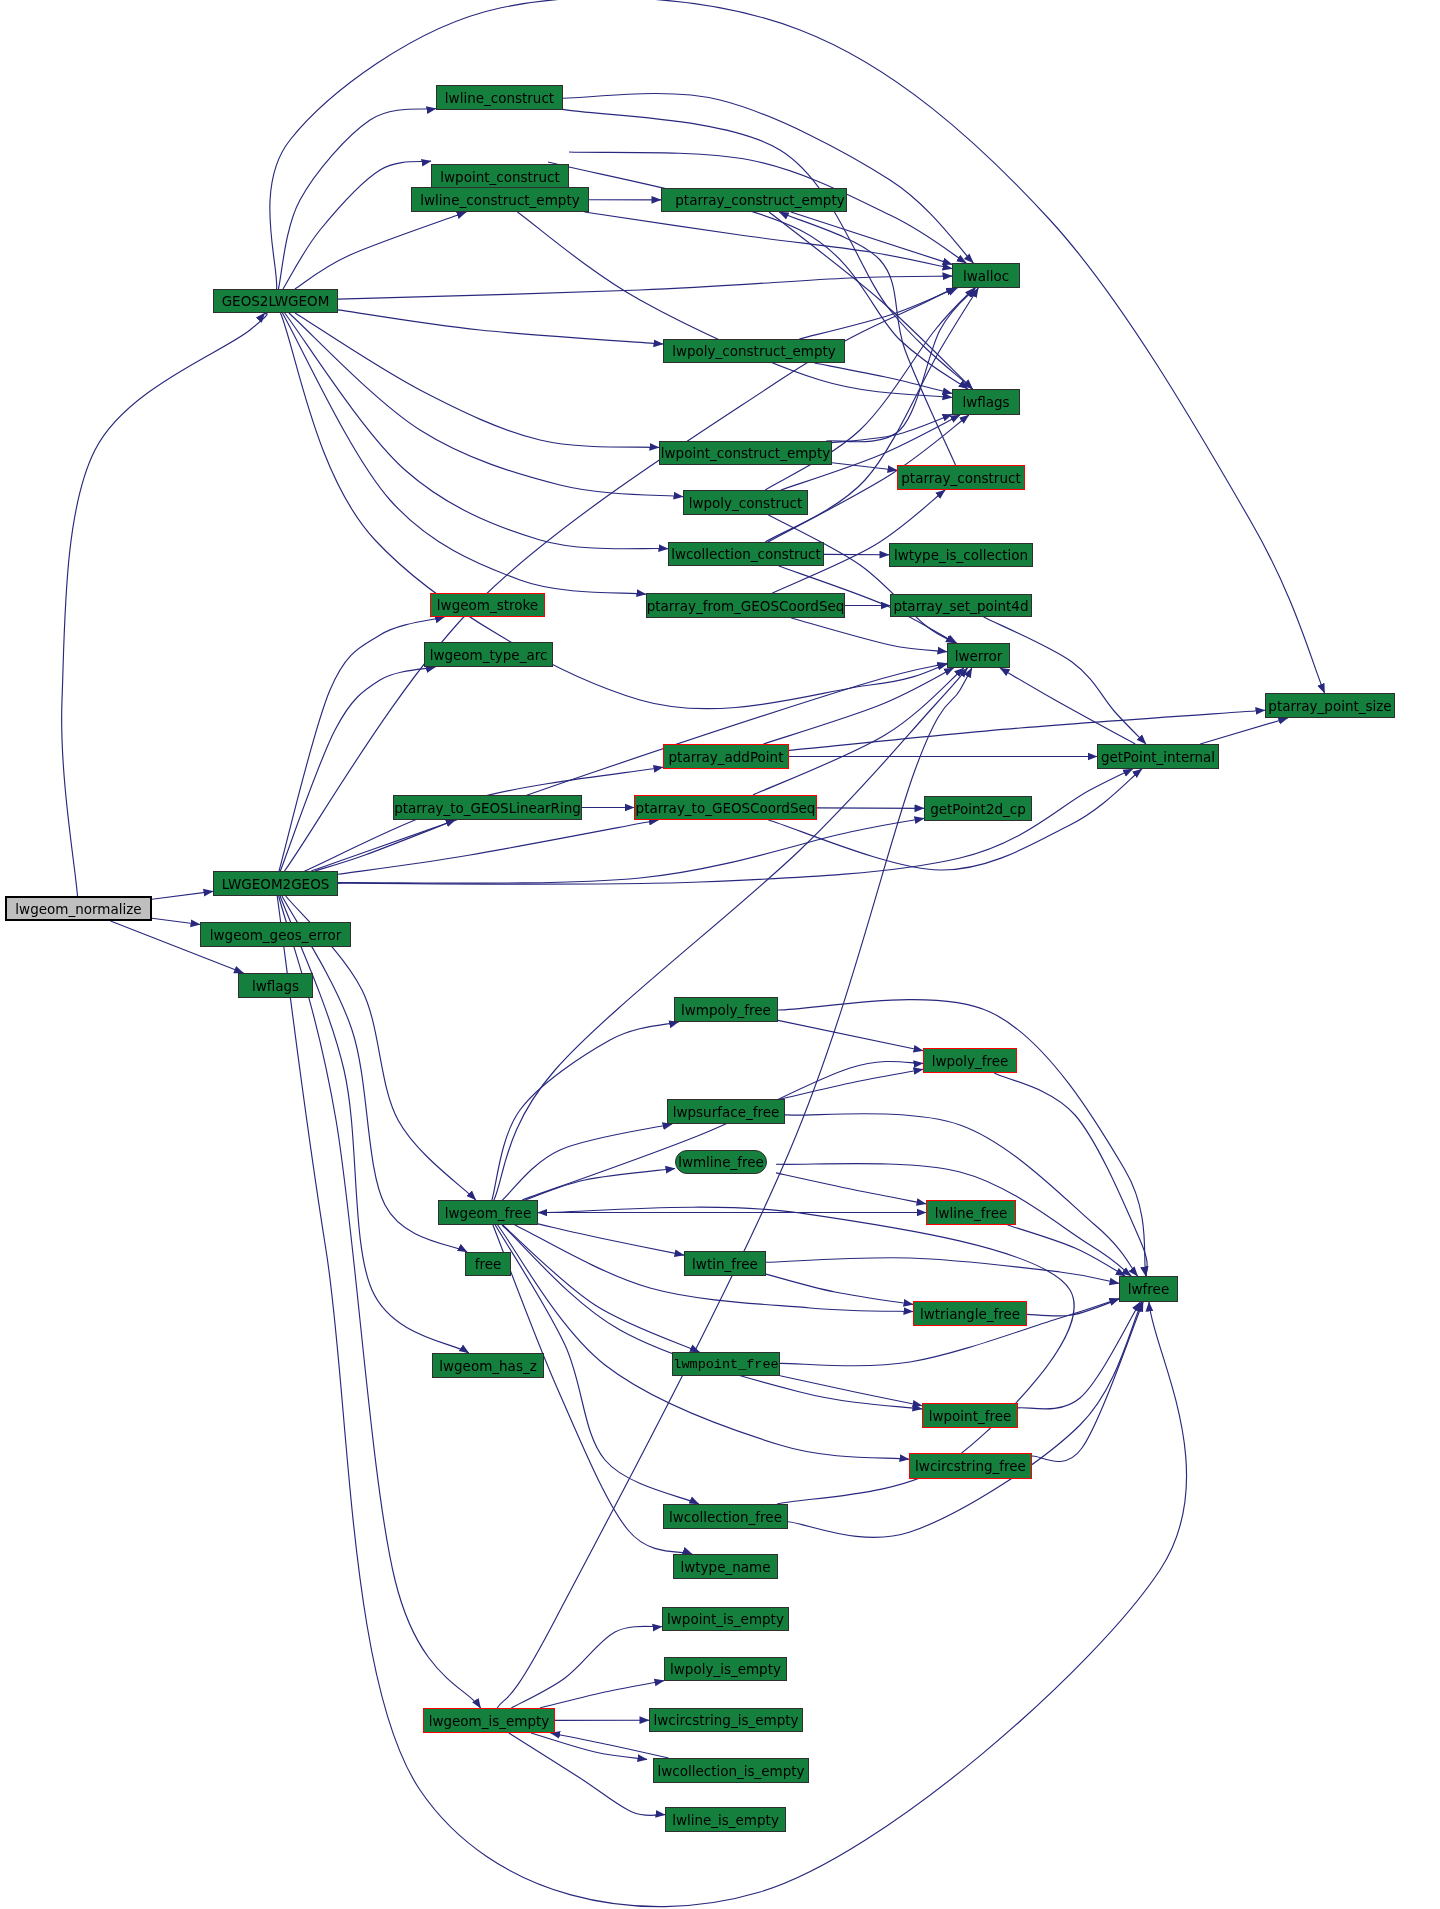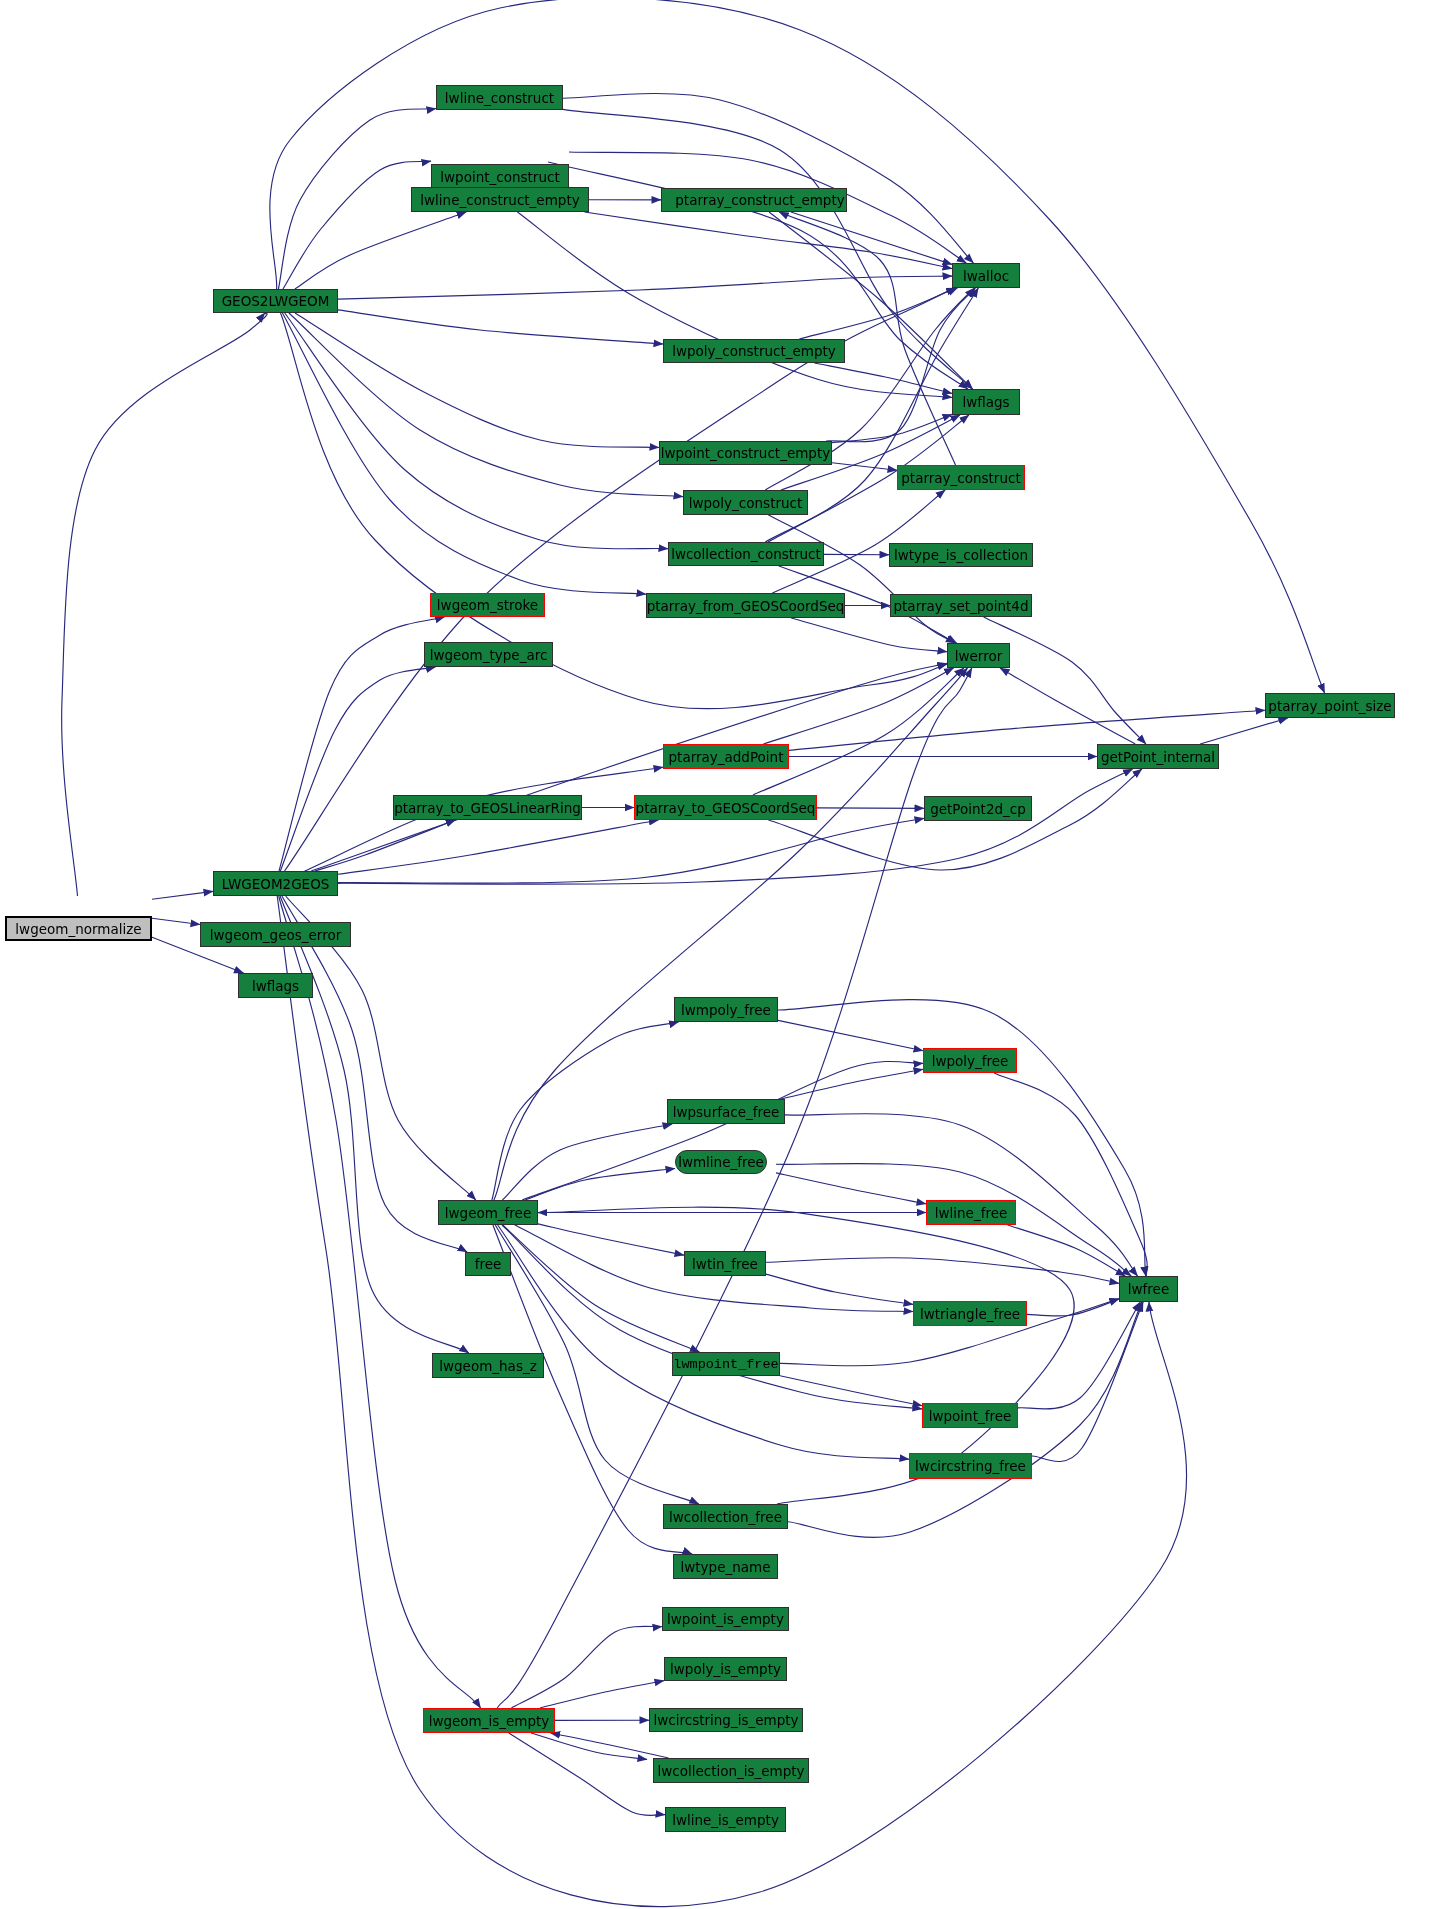--- a/index.html
+++ b/index.html
@@ -119,21 +119,21 @@
       <path d="M1027,1314.3C1034.5,1314.4 1056.7,1317.6 1072,1315C1087.3,1312.4 1111.2,1301.7 1119,1299" class="edge" stroke="#28287e" marker-end="url(#arrow)"></path>
       <path d="M511.4,1708C520.3,1703 547.7,1690.7 565,1678C582.3,1665.3 598.8,1640.6 615,1632C631.2,1623.4 654.2,1627.4 662,1626.5" class="edge" stroke="#28287e" marker-end="url(#arrow)"></path>
       <path d="M539.9,1708C550.7,1705.3 584.3,1696.5 605,1692C625.7,1687.5 654.2,1682.6 664,1680.7" class="edge" stroke="#28287e" marker-end="url(#arrow)"></path>
       <path d="M555,1720.4 L649,1720.2" class="edge" stroke="#28287e" marker-end="url(#arrow)"></path>
       <path d="M531.1,1733C541.7,1736.2 575.7,1747.6 595,1752C614.3,1756.4 638.3,1758.2 647,1759.4" class="edge" stroke="#28287e" marker-end="url(#arrow)"></path>
       <path d="M508.8,1733C520.7,1740.5 559.5,1764.8 580,1778C600.5,1791.2 617.8,1805.9 632,1812C646.2,1818.1 659.5,1814.2 665,1814.6" class="edge" stroke="#28287e" marker-end="url(#arrow)"></path>
       <path d="M668.6,1758C658.9,1755.8 629.6,1749.2 610,1745C590.4,1740.8 560.6,1735 550.7,1733" class="edge" stroke="#28287e" marker-end="url(#arrow)"></path>
       <path d="M497.2,1708C506.8,1693.3 506.2,1713 555,1620C603.8,1527 730,1291.7 790,1150C850,1008.3 886.7,846.7 915,770C943.3,693.3 950.5,707 960,690C969.5,673 969.8,671.7 971.8,668" class="edge" stroke="#28287e" marker-end="url(#arrow)"></path>
     </svg>
   <div id="node-layer">
-      <div class="node focus" style="left: 5px; top: 896px; width: 147px; height: 25px; margin-top: 20px;">lwgeom_normalize</div>
+      <div class="node focus" style="left: 5px; top: 896px; width: 147px; height: 25px;">lwgeom_normalize</div>
       <div class="node" style="left: 213px; top: 289px; width: 125px; height: 24px;">GEOS2LWGEOM</div>
       <div class="node" style="left: 213px; top: 871px; width: 125px; height: 25px;">LWGEOM2GEOS</div>
       <div class="node" style="left: 200px; top: 922px; width: 151px; height: 25px;">lwgeom_geos_error</div>
       <div class="node" style="left: 238px; top: 973px; width: 75px; height: 25px;">lwflags</div>
       <div class="node" style="left: 436px; top: 85px; width: 127px; height: 25px;">lwline_construct</div>
       <div class="node" style="left: 431px; top: 136px; width: 138px; height: 26px; margin-top: 28px;">lwpoint_construct</div>
       <div class="node" style="left: 411px; top: 187px; width: 178px; height: 25px;">lwline_construct_empty</div>
       <div class="node" style="left: 661px; top: 188px; width: 186px; height: 24px; padding-left: 12px;">ptarray_construct_empty</div>
       <div class="node" style="left: 952px; top: 263px; width: 68px; height: 25px;">lwalloc</div>
       <div class="node" style="left: 663px; top: 339px; width: 182px; height: 24px;">lwpoly_construct_empty</div>

